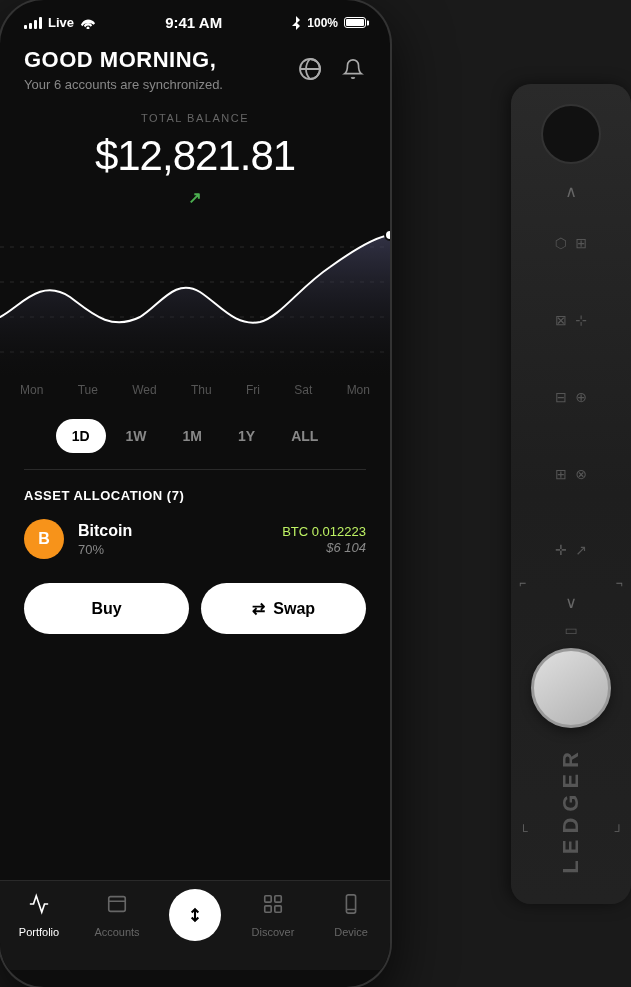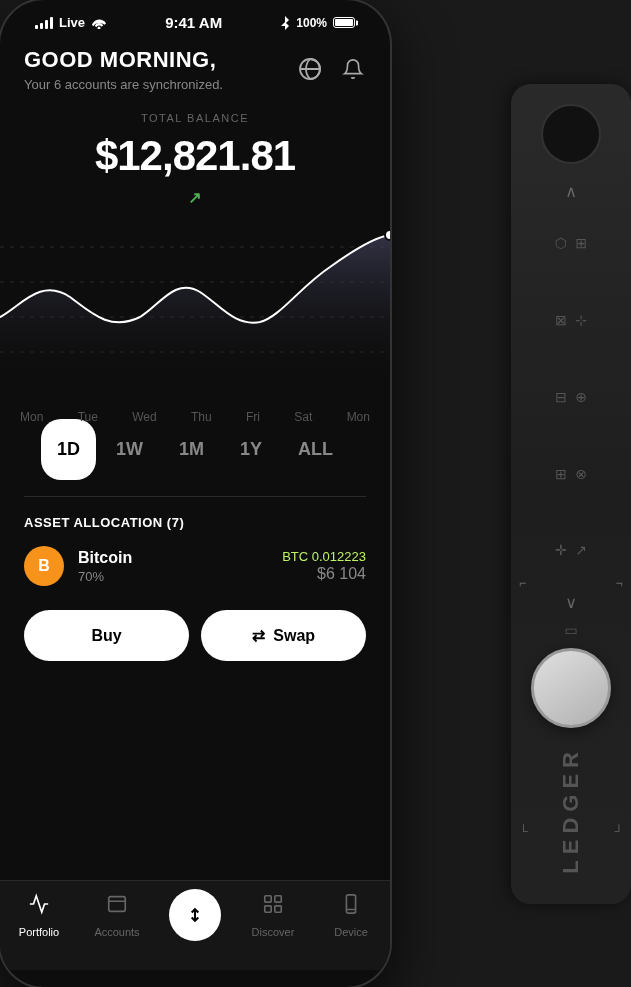--- a/index.html
+++ b/index.html
@@ -28,21 +28,21 @@
       overflow: hidden;
       position: relative;
       flex-shrink: 0;
       box-shadow: 0 0 0 2px #333, 0 20px 60px rgba(0,0,0,0.8);
     }
     
     .status-bar {
       display: flex;
       justify-content: space-between;
       align-items: center;
-      padding: 14px 35px 6px;
+      padding: 14px 24px 6px;
       color: #fff;
       font-size: 13px;
       font-weight: 600;
     }
     .status-left { display: flex; align-items: center; gap: 6px; }
     .status-center { font-size: 15px; font-weight: 600; }
     .status-right { display: flex; align-items: center; gap: 6px; font-size: 12px; font-weight: 600; text-align: right; }
     .signal-bars { display: flex; align-items: flex-end; gap: 2px; }
     .signal-bars span { background: #fff; width: 3px; border-radius: 1px; }
     .signal-bars span:nth-child(1) { height: 4px; }
@@ -103,21 +103,21 @@
     .balance-label {
       color: #666;
       font-size: 11px;
       letter-spacing: 1.5px;
       text-transform: uppercase;
       margin-bottom: 8px;
     }
     .balance-amount {
       color: #fff;
       font-size: 42px;
-      font-weight: 700;
+      font-weight: 400;
       letter-spacing: -1px;
     }
     .balance-change {
       margin-top: 8px;
       display: flex;
       justify-content: center;
       align-items: center;
     }
     .balance-change span {
       color: #4CAF50;
@@ -140,36 +140,35 @@
     .chart-container svg {
       width: 100%;
       height: 100%;
     }
     .chart-labels {
       display: flex;
       justify-content: space-between;
       padding: 6px 20px 0;
       color: #555;
       font-size: 12px;
-      margin-top: 27px;
     }
     
     .time-selector {
       display: flex;
       justify-content: center;
       gap: 4px;
       margin: 12px 0 16px;
     }
     .time-btn {
       background: none;
       border: none;
       color: #888;
-      font-size: 18px;
+      font-size: 14px;
       font-weight: 600;
-      padding: 20px 16px;
+      padding: 9px 16px;
       border-radius: 20px;
       cursor: pointer;
     }
     .time-btn.active {
       background: #fff;
       color: #000;
     }
     
     .divider {
       height: 1px;
@@ -219,22 +218,23 @@
     .asset-values {
       text-align: right;
     }
     .asset-crypto {
       color: #bef264;
       font-size: 13px;
       font-weight: 500;
     }
     .asset-fiat {
       color: #888;
-      font-size: 16px;
+      font-size: 13px;
       margin-top: 1px;
+      font-style: italic;
     }
     
     .cta-row {
       display: flex;
       gap: 12px;
       padding: 12px 24px 16px;
     }
     .cta-btn {
       flex: 1;
       padding: 16px;

